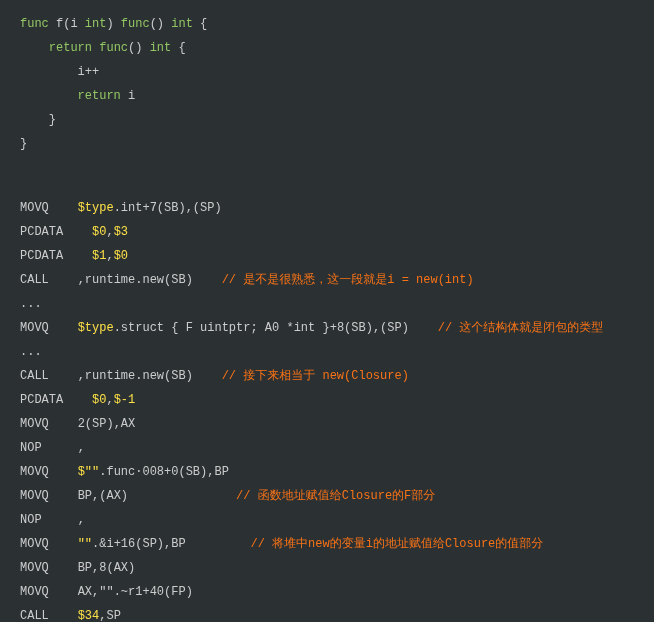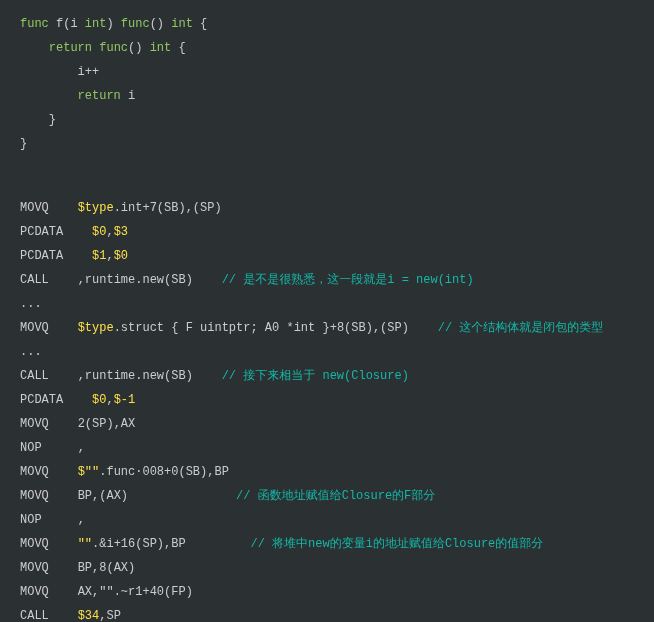--- a/index.html
+++ b/index.html
@@ -17,21 +17,21 @@
       width: 654px;
       height: 622px;
       overflow: hidden;
     }
     .line {
       white-space: pre;
     }
     .kw { color: #93c763; }
     .type { color: #93c763; }
     .literal { color: #fde047; }
-    .comment { color: #14b8a6; }
+    .comment { color: #f97316; }
     .biggap {
       height: 40px;
     }
   </style>
 </head>
 <body>
 
 <div class="line"><span class="kw">func</span><span> f(i </span><span class="type">int</span><span>) </span><span class="kw">func</span><span>() </span><span class="type">int</span><span> {</span></div>
 <div class="line"><span>    </span><span class="kw">return</span><span> </span><span class="kw">func</span><span>() </span><span class="type">int</span><span> {</span></div>
 <div class="line"><span>        </span><span>i++</span></div>

